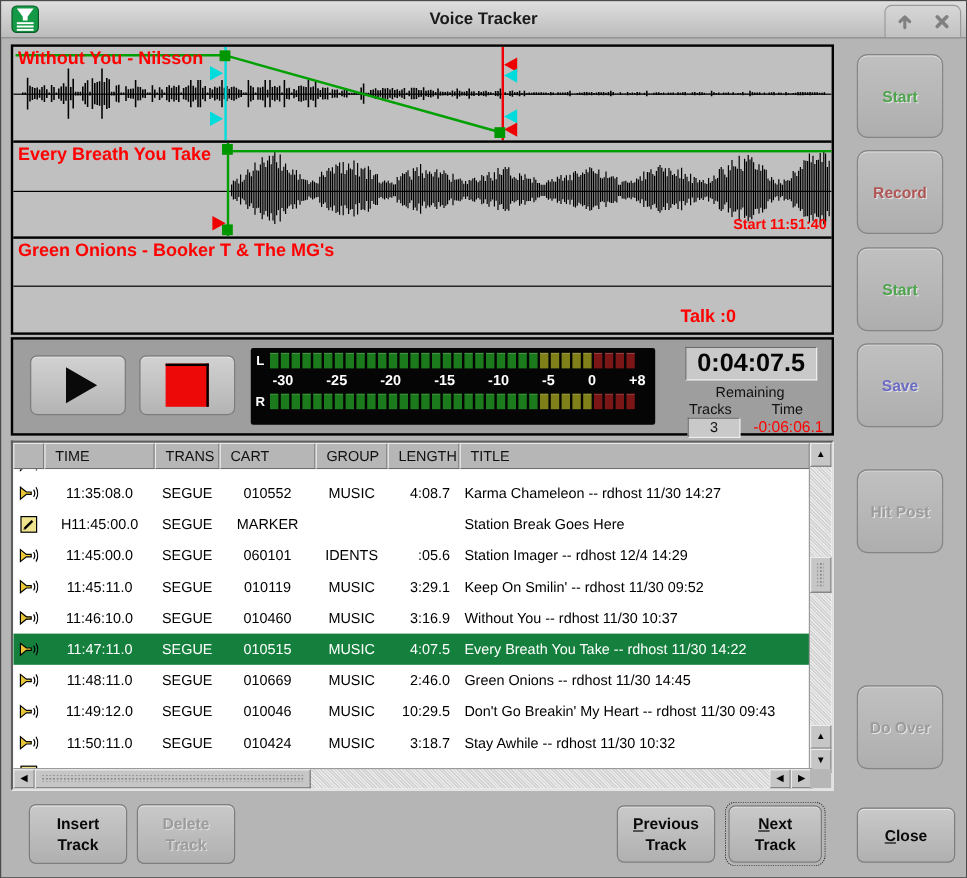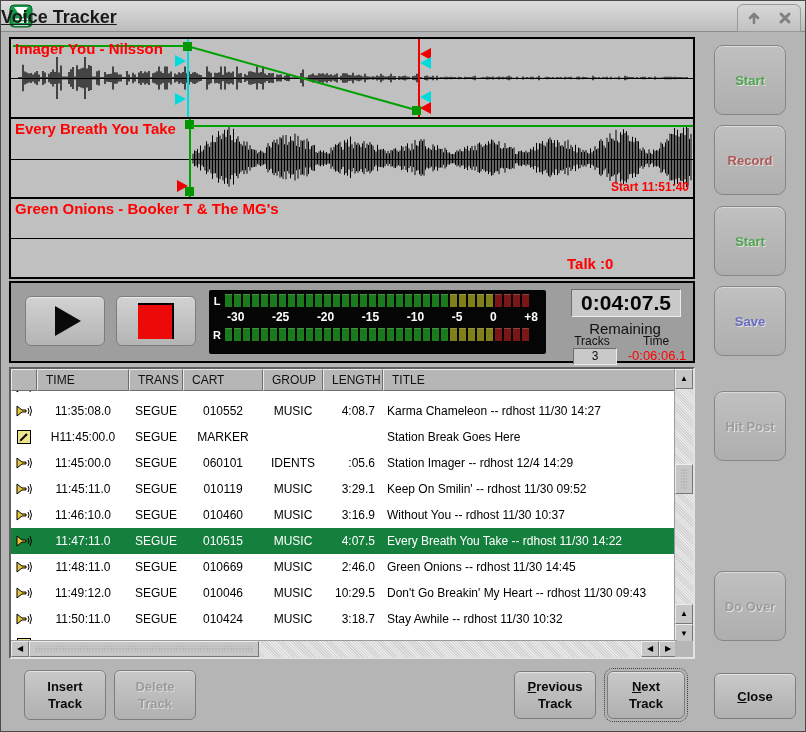--- a/index.html
+++ b/index.html
@@ -2,21 +2,21 @@
 <html><head>
 <meta charset="utf-8">
 <style>
   html,body{margin:0;padding:0;}
   body{width:806px;height:732px;font-family:"Liberation Sans",sans-serif;background:#b5b5b5;}
   #window{position:relative;width:806px;height:732px;background:#b5b5b5;box-sizing:border-box;border:1px solid #4a4a4a;overflow:hidden;}
 
   
   .titlebar{position:absolute;left:0;top:0;width:100%;height:30px;background:linear-gradient(#dedede,#bcbcbc);border-bottom:1px solid #8a8a8a;}
   .app-icon{position:absolute;left:8px;top:3px;width:24px;height:24px;}
-  .win-title{position:absolute;left:0;right:0;top:6px;text-align:left;font-weight:bold;font-size:18px;color:#1a1a1a;text-decoration:underline;}
+  .win-title{position:absolute;left:0;right:0;top:6px;text-align:center;font-weight:bold;font-size:14px;color:#1a1a1a;}
   .win-controls{position:absolute;right:4px;top:3px;width:62px;height:26px;background:linear-gradient(#d6d6d6,#c2c2c2);border:1px solid #9a9a9a;border-radius:6px 6px 0 0;display:flex;align-items:center;justify-content:space-around;}
   .win-btn{width:22px;height:20px;display:flex;align-items:center;justify-content:center;}
 
   
   .wave-area{position:absolute;left:8px;top:36px;width:686px;height:242px;border:2px solid #000;background:#c0c0c0;box-sizing:border-box;}
   .wpanel{position:relative;width:682px;height:78px;overflow:hidden;}
   .wpanel.mid{border-top:2px solid #000;border-bottom:2px solid #000;height:78px;}
   .centerline{position:absolute;left:0;right:0;height:1px;background:#000;}
   .wtitle{position:absolute;left:4px;top:1px;color:#f00;font-weight:bold;font-size:15px;white-space:nowrap;}
   .wavesvg{position:absolute;left:0;top:0;}
@@ -38,21 +38,21 @@
   .tbtn{position:absolute;width:78px;height:48px;top:13px;border:1px solid #7d7d7d;border-radius:6px;background:linear-gradient(#d2d2d2,#b4b4b4);box-shadow:inset 0 1px 0 #e9e9e9;display:flex;align-items:center;justify-content:center;}
   .play-tri{width:0;height:0;border-top:15px solid transparent;border-bottom:15px solid transparent;border-left:26px solid #0a0a0a;margin-left:6px;}
   .stop-sq{width:34px;height:34px;background:#ee0909;border-top:2px solid #000;border-right:2px solid #000;}
   .meter{position:absolute;left:198px;top:7px;width:337px;height:64px;background:#050505;border-radius:2px;}
   .mrow{display:flex;align-items:center;height:17px;margin-top:2px;}
   .mlabel{width:16px;text-align:center;color:#fff;font-weight:bold;font-size:11px;}
   .segs{display:flex;}
   .seg{width:7px;height:13px;margin-right:2px;box-shadow:inset 0 1px 0 rgba(255,255,255,.18);}
   .mscale{display:flex;justify-content:space-between;margin:1px 8px 0 18px;color:#fff;font-weight:bold;font-size:12px;height:15px;line-height:14px;}
   .time-display{position:absolute;left:560px;top:6px;width:108px;height:26px;background:#c9c9c9;border:1px solid;border-color:#6e6e6e #ececec #ececec #6e6e6e;display:flex;align-items:center;justify-content:center;font-weight:bold;font-size:21px;color:#050505;}
-  .remaining-label{position:absolute;left:560px;top:37px;width:108px;text-align:center;font-size:15px;color:#111;}
+  .remaining-label{position:absolute;left:560px;top:37px;width:108px;text-align:center;font-size:12px;color:#111;}
   .tracks-label{position:absolute;left:556px;top:51px;width:50px;text-align:center;font-size:12px;color:#111;}
   .rtime-label{position:absolute;left:620px;top:51px;width:50px;text-align:center;font-size:12px;color:#111;}
   .tracks-value{position:absolute;left:562px;top:65px;width:42px;height:15px;background:#c9c9c9;border:1px solid;border-color:#6e6e6e #ececec #ececec #6e6e6e;text-align:center;font-size:12px;line-height:15px;color:#111;}
   .rtime-value{position:absolute;left:610px;top:65px;width:72px;text-align:center;font-size:13px;color:#ff0000;}
 
   
   .side-btn{position:absolute;left:713px;width:70px;height:68px;border:1px solid #858585;border-radius:9px;background:linear-gradient(#c0c0c0,#aeaeae);box-shadow:inset 0 1px 0 #dcdcdc;font-weight:bold;font-size:13px;display:flex;align-items:center;justify-content:center;text-shadow:1px 1px 0 rgba(255,255,255,.6);}
 
   
   .logtable{position:absolute;left:8px;top:366px;width:686px;height:292px;box-sizing:border-box;border:2px solid;border-color:#5f5f5f #e2e2e2 #e2e2e2 #5f5f5f;background:#fff;overflow:hidden;}
@@ -132,21 +132,21 @@
       <div class="vl vl-cyan" style="left:176px"></div>
       <div class="tri tri-r-cyan" style="left:164px;top:16px"></div>
       <div class="tri tri-r-cyan" style="left:164px;top:54px"></div>
       <div class="vl vl-red" style="left:407px"></div>
       <div class="tri tri-l-red" style="left:409px;top:9px"></div>
       <div class="tri tri-l-cyan" style="left:409px;top:18px"></div>
       <div class="tri tri-l-cyan" style="left:409px;top:52px"></div>
       <div class="tri tri-l-red" style="left:409px;top:63px"></div>
       <div class="sq" style="left:172px;top:3px"></div>
       <div class="sq" style="left:401px;top:67px"></div>
-      <div class="wtitle">Imager You - Nilsson</div>
+      <div class="wtitle">Without You - Nilsson</div>
     </div>
 
     <div class="wpanel mid">
       <div class="centerline" style="top:40px"></div>
       <svg class="wavesvg" width="682" height="78">
         <path id="wave2" d="M182.0 34.7V44.5M183.5 31.4V47.3M185.0 32.0V46.8M186.5 30.0V48.5M188.0 33.9V45.2M189.5 26.5V51.5M191.0 32.4V46.5M192.5 30.7V47.9M194.0 26.6V51.4M195.5 22.3V55.1M197.0 24.8V52.9M198.5 27.9V50.3M200.0 23.2V54.3M201.5 16.4V60.0M203.0 22.9V54.5M204.5 23.3V54.2M206.0 18.1V58.6M207.5 12.1V63.7M209.0 16.5V60.0M210.5 20.1V56.9M212.0 14.7V61.5M213.5 10.8V64.8M215.0 17.9V58.8M216.5 10.8V64.8M218.0 7.6V67.6M219.5 16.2V60.3M221.0 21.2V56.0M222.5 9.8V65.6M224.0 23.2V54.3M225.5 19.9V57.0M227.0 17.3V59.3M228.5 22.7V54.7M230.0 24.9V52.8M231.5 26.6V51.4M233.0 22.2V55.1M234.5 26.7V51.3M236.0 22.7V54.7M237.5 30.7V47.9M239.0 26.3V51.6M240.5 30.1V48.4M242.0 30.3V48.3M243.5 30.7V47.9M245.0 31.2V47.5M246.5 34.4V44.8M248.0 32.9V46.0M249.5 31.4V47.3M251.0 32.4V46.4M252.5 33.6V45.5M254.0 33.9V45.2M255.5 28.3V49.9M257.0 24.2V53.4M258.5 27.1V51.0M260.0 28.6V49.7M261.5 23.2V54.3M263.0 20.9V56.2M264.5 23.8V53.8M266.0 20.4V56.7M267.5 25.5V52.3M269.0 18.1V58.6M270.5 19.3V57.6M272.0 16.4V60.0M273.5 25.3V52.5M275.0 16.0V60.4M276.5 25.9V52.0M278.0 22.9V54.5M279.5 17.3V59.3M281.0 21.4V55.8M282.5 22.2V55.1M284.0 14.7V61.5M285.5 26.8V51.2M287.0 16.8V59.7M288.5 28.0V50.2M290.0 21.2V56.0M291.5 22.0V55.3M293.0 20.8V56.3M294.5 30.1V48.4M296.0 19.6V57.4M297.5 22.5V54.9M299.0 30.1V48.4M300.5 27.1V50.9M302.0 26.2V51.8M303.5 26.1V51.9M305.0 33.0V45.9M306.5 34.0V45.1M308.0 32.4V46.4M309.5 31.4V47.3M311.0 33.1V45.9M312.5 31.6V47.1M314.0 33.8V45.3M315.5 33.1V45.8M317.0 34.7V44.5M318.5 34.6V44.6M320.0 28.6V49.7M321.5 31.3V47.4M323.0 27.8V50.4M324.5 25.3V52.5M326.0 26.0V51.9M327.5 24.6V53.1M329.0 22.9V54.6M330.5 28.0V50.2M332.0 30.7V47.9M333.5 21.3V55.9M335.0 23.5V54.0M336.5 20.4V56.7M338.0 27.6V50.5M339.5 17.6V59.1M341.0 25.3V52.5M342.5 29.4V49.0M344.0 22.9V54.6M345.5 25.7V52.2M347.0 23.9V53.7M348.5 25.7V52.1M350.0 28.1V50.1M351.5 24.4V53.2M353.0 22.1V55.2M354.5 29.0V49.4M356.0 24.7V53.0M357.5 26.0V51.9M359.0 23.1V54.4M360.5 25.4V52.4M362.0 26.7V51.3M363.5 30.8V47.8M365.0 32.5V46.4M366.5 25.8V52.1M368.0 30.7V47.9M369.5 30.6V48.0M371.0 30.3V48.2M372.5 29.8V48.7M374.0 31.5V47.2M375.5 34.2V44.9M377.0 31.8V46.9M378.5 34.3V44.8M380.0 31.0V47.7M381.5 31.5V47.2M383.0 29.8V48.7M384.5 29.2V49.1M386.0 31.4V47.3M387.5 32.9V46.0M389.0 31.4V47.3M390.5 26.8V51.2M392.0 27.9V50.3M393.5 31.8V47.0M395.0 27.0V51.0M396.5 24.3V53.3M398.0 29.4V49.0M399.5 31.5V47.2M401.0 24.6V53.1M402.5 30.4V48.2M404.0 21.0V56.1M405.5 26.2V51.7M407.0 26.9V51.1M408.5 22.1V55.2M410.0 20.1V56.9M411.5 21.9V55.4M413.0 20.3V56.7M414.5 27.3V50.8M416.0 29.8V48.6M417.5 28.6V49.7M419.0 29.7V48.8M420.5 31.0V47.6M422.0 25.4V52.4M423.5 27.4V50.7M425.0 31.0V47.7M426.5 26.2V51.7M428.0 29.7V48.8M429.5 30.0V48.5M431.0 29.9V48.6M432.5 33.3V45.7M434.0 28.8V49.5M435.5 30.8V47.8M437.0 33.6V45.5M438.5 33.4V45.6M440.0 35.0V44.3M441.5 35.0V44.3M443.0 35.0V44.3M444.5 33.1V45.9M446.0 31.3V47.4M447.5 32.4V46.4M449.0 30.2V48.3M450.5 32.2V46.6M452.0 32.4V46.4M453.5 28.3V50.0M455.0 29.9V48.6M456.5 26.9V51.1M458.0 31.6V47.1M459.5 29.1V49.3M461.0 27.0V51.0M462.5 31.3V47.4M464.0 26.6V51.4M465.5 31.2V47.5M467.0 24.7V53.0M468.5 23.5V54.0M470.0 25.5V52.4M471.5 28.2V50.0M473.0 26.8V51.2M474.5 24.8V52.9M476.0 26.1V51.9M477.5 22.2V55.1M479.0 24.6V53.1M480.5 20.4V56.7M482.0 21.3V55.9M483.5 23.7V53.8M485.0 25.4V52.4M486.5 25.7V52.2M488.0 22.2V55.1M489.5 29.1V49.3M491.0 29.8V48.7M492.5 28.8V49.5M494.0 24.0V53.6M495.5 29.4V49.0M497.0 28.9V49.5M498.5 28.0V50.2M500.0 27.9V50.2M501.5 29.7V48.8M503.0 28.6V49.7M504.5 35.0V44.3M506.0 35.0V44.3M507.5 32.4V46.5M509.0 32.1V46.7M510.5 31.6V47.2M512.0 33.1V45.8M513.5 33.3V45.7M515.0 31.7V47.1M516.5 33.6V45.4M518.0 32.9V46.1M519.5 29.8V48.7M521.0 30.6V48.0M522.5 27.9V50.3M524.0 31.7V47.0M525.5 24.0V53.6M527.0 30.3V48.3M528.5 24.3V53.3M530.0 24.6V53.1M531.5 22.0V55.3M533.0 26.0V51.9M534.5 27.5V50.7M536.0 23.4V54.1M537.5 20.2V56.8M539.0 18.6V58.2M540.5 20.8V56.3M542.0 24.0V53.6M543.5 21.2V56.0M545.0 27.9V50.3M546.5 21.1V56.1M548.0 23.3V54.2M549.5 26.9V51.1M551.0 26.0V51.9M552.5 27.6V50.5M554.0 22.2V55.1M555.5 29.6V48.8M557.0 20.8V56.3M558.5 30.1V48.4M560.0 25.9V52.0M561.5 28.2V50.0M563.0 32.1V46.7M564.5 25.8V52.1M566.0 33.5V45.5M567.5 28.6V49.7M569.0 29.3V49.1M570.5 33.1V45.8M572.0 31.0V47.7M573.5 32.6V46.3M575.0 31.0V47.7M576.5 33.8V45.3M578.0 34.4V44.8M579.5 29.4V49.0M581.0 33.3V45.7M582.5 31.9V46.9M584.0 27.2V50.9M585.5 30.3V48.3M587.0 29.4V49.0M588.5 21.9V55.4M590.0 20.2V56.9M591.5 22.0V55.3M593.0 26.5V51.5M594.5 28.8V49.5M596.0 18.8V58.0M597.5 22.9V54.5M599.0 14.3V61.8M600.5 19.5V57.5M602.0 19.8V57.2M603.5 21.7V55.5M605.0 10.8V64.8M606.5 21.8V55.5M608.0 23.6V53.9M609.5 13.3V62.7M611.0 15.6V60.7M612.5 10.2V65.3M614.0 14.0V62.1M615.5 12.1V63.7M617.0 16.3V60.2M618.5 22.1V55.2M620.0 22.4V54.9M621.5 17.8V58.9M623.0 23.2V54.2M624.5 18.8V58.0M626.0 22.0V55.3M627.5 22.4V54.9M629.0 29.8V48.7M630.5 31.7V47.0M632.0 28.5V49.8M633.5 30.7V47.9M635.0 33.7V45.3M636.5 34.7V44.5M638.0 30.3V48.2M639.5 33.8V45.3M641.0 35.0V44.3M642.5 30.5V48.1M644.0 31.9V46.9M645.5 31.1V47.6M647.0 31.6V47.1M648.5 29.6V48.8M650.0 23.5V54.0M651.5 24.8V52.9M653.0 27.7V50.5M654.5 23.3V54.2M656.0 20.2V56.8M657.5 21.9V55.4M659.0 14.6V61.6M660.5 14.9V61.3M662.0 15.1V61.2M663.5 9.0V66.4M665.0 16.3V60.2M666.5 10.7V64.9M668.0 17.6V59.0M669.5 14.4V61.7M671.0 14.1V62.0M672.5 8.5V66.8M674.0 16.1V60.3M675.5 7.2V67.9M677.0 9.0V66.3M678.5 20.1V56.9M680.0 14.9V61.3" stroke="#000" stroke-width="1" fill="none"></path>
       </svg>
       <div class="hl-green" style="left:178px;right:0;top:6px"></div>
       <div class="vl vl-green" style="left:178px"></div>
       <div class="sq" style="left:174px;top:1px"></div>

